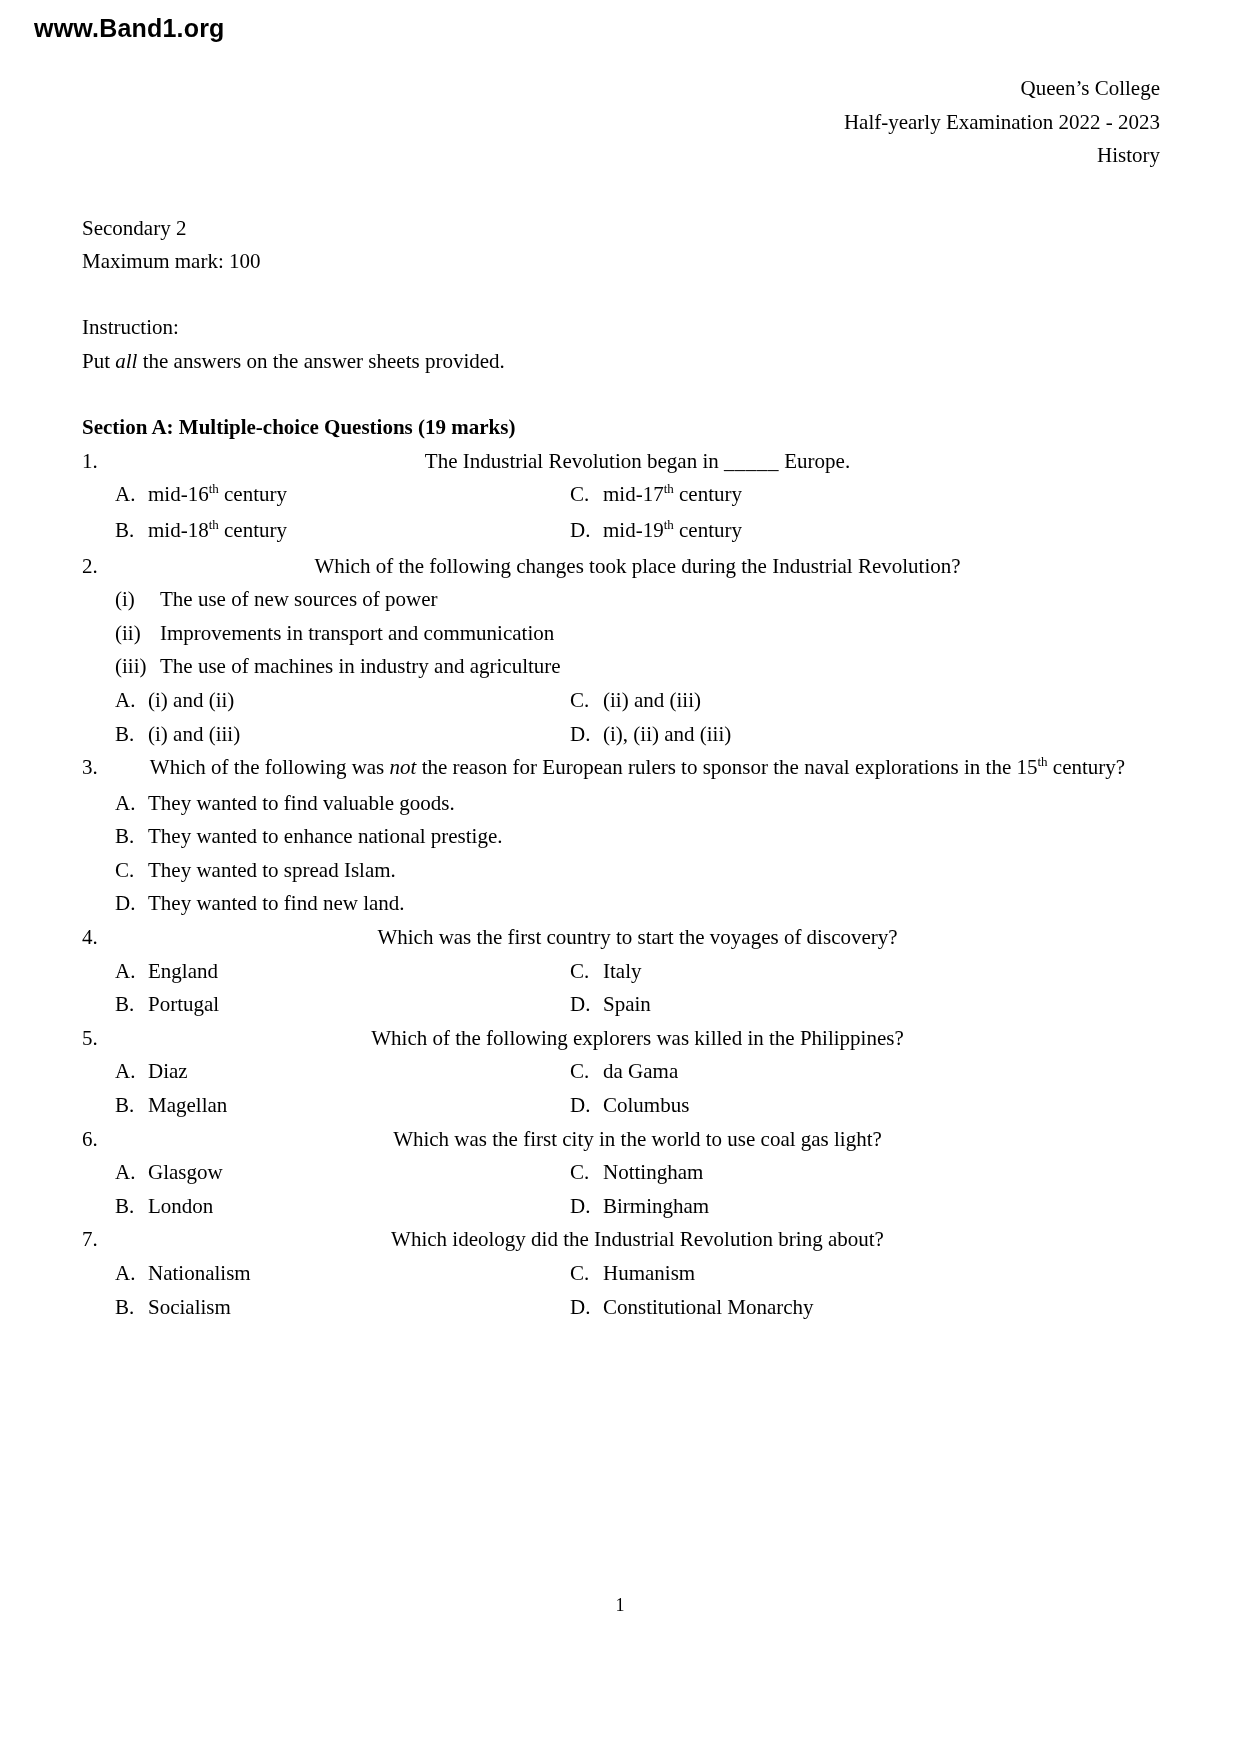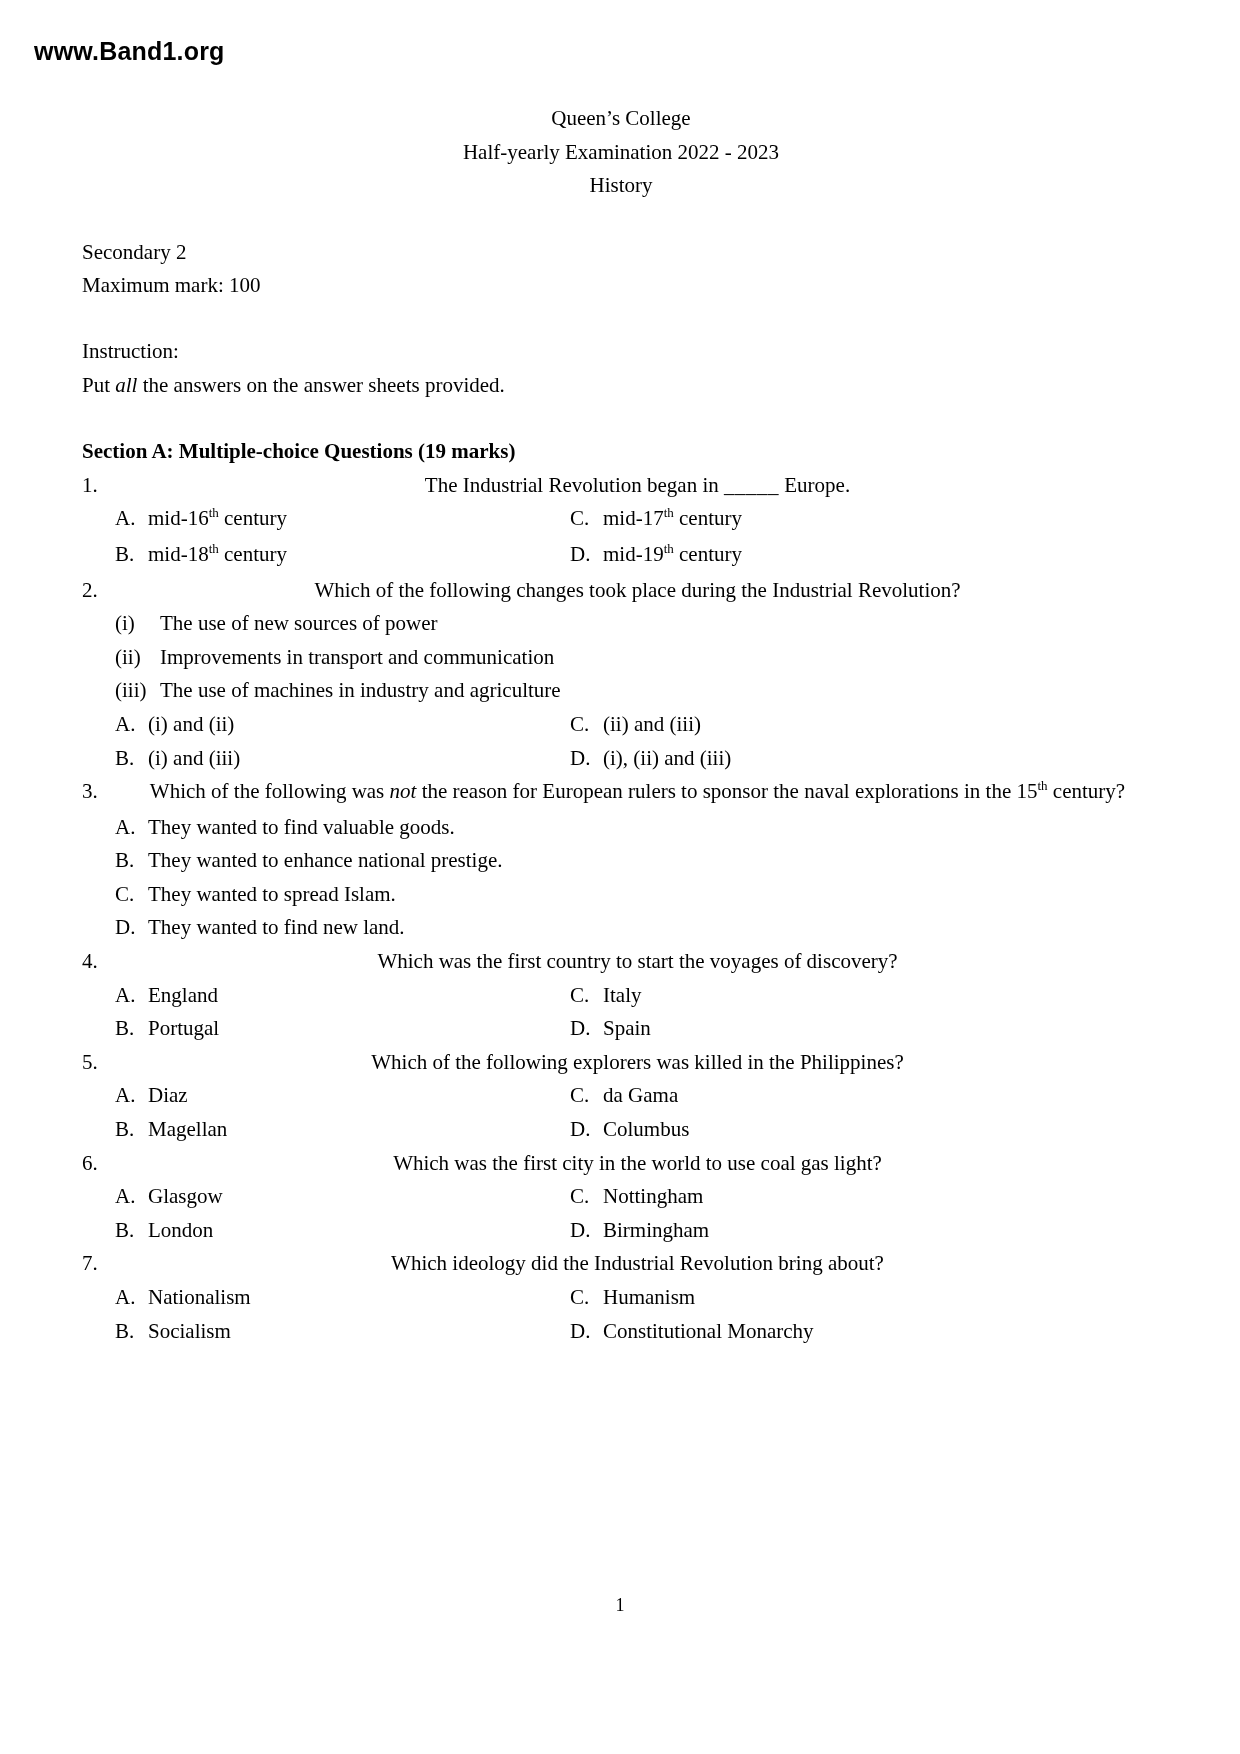--- a/index.html
+++ b/index.html
@@ -9,41 +9,41 @@
     background: #ffffff;
     color: #000000;
     font-family: "Liberation Serif", serif;
     font-size: 21px;
     line-height: 33.6px;
     position: relative;
     overflow: hidden;
   }
   .watermark {
     position: absolute;
-    top: 37px;
+    top: 14px;
     left: 34px;
     font-family: "Liberation Sans", sans-serif;
     font-weight: 600;
     font-size: 25px;
     line-height: 28px;
     letter-spacing: 0.2px;
   }
   .content {
     margin-left: 82px;
     margin-right: 80px;
   }
   .title-block {
-    margin-top: 102px;
-    text-align: center;
+    margin-top: 72px;
+    text-align: right;
   }
   .meta-block {
     margin-top: 33px;
     display: flex;
   }
-  .meta-left { flex: 1; }
+  .meta-left { flex: 1; margin-top: 6px; }
   .meta-right { width: 320px; flex-shrink: 0; }
   .instruction-block { margin-top: 32px; }
   .section-heading {
     margin-top: 33px;
     font-weight: bold;
   }
   .q-line { display: flex; }
   .q-num { width: 33px; flex-shrink: 0; }
   .q-text { flex: 1; text-align: center; }
   .q-subitems, .q-options { margin-left: 33px; }

